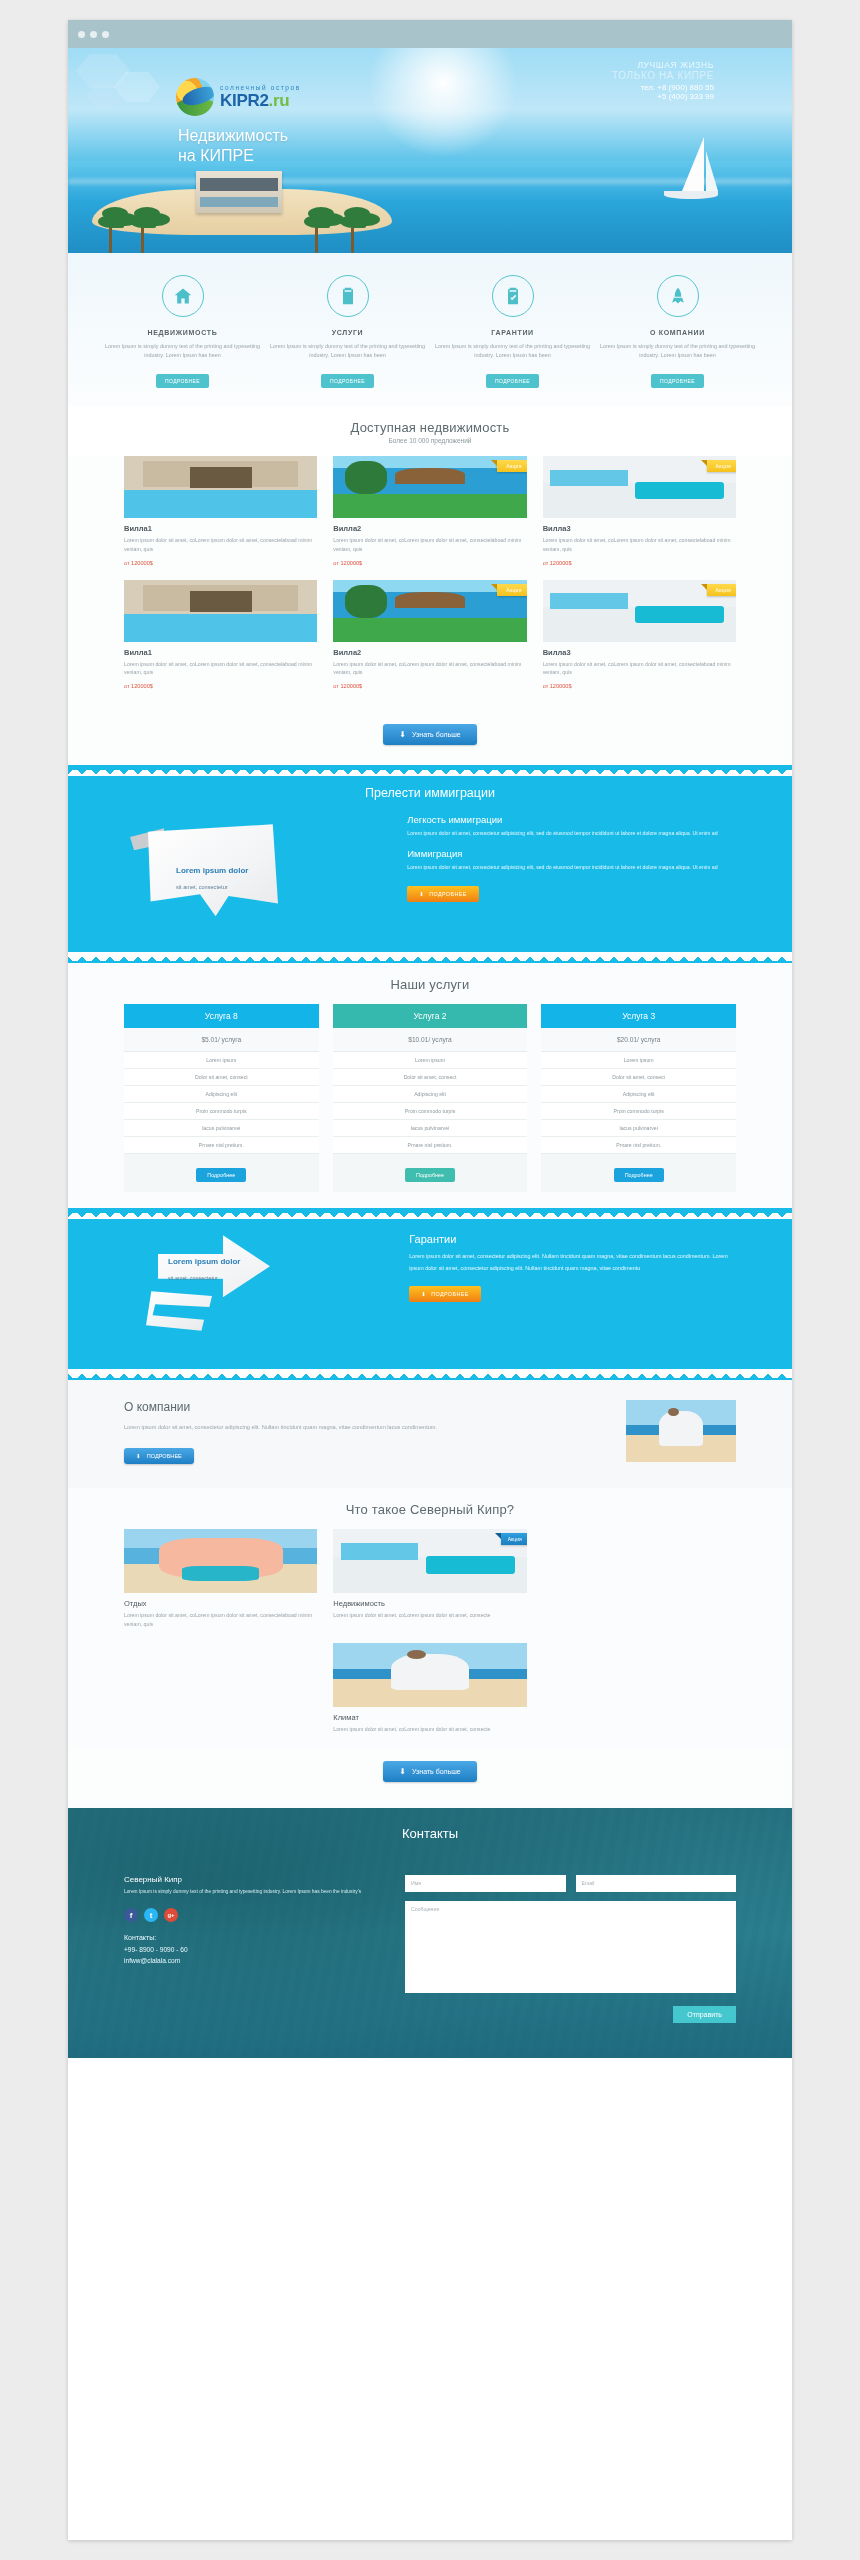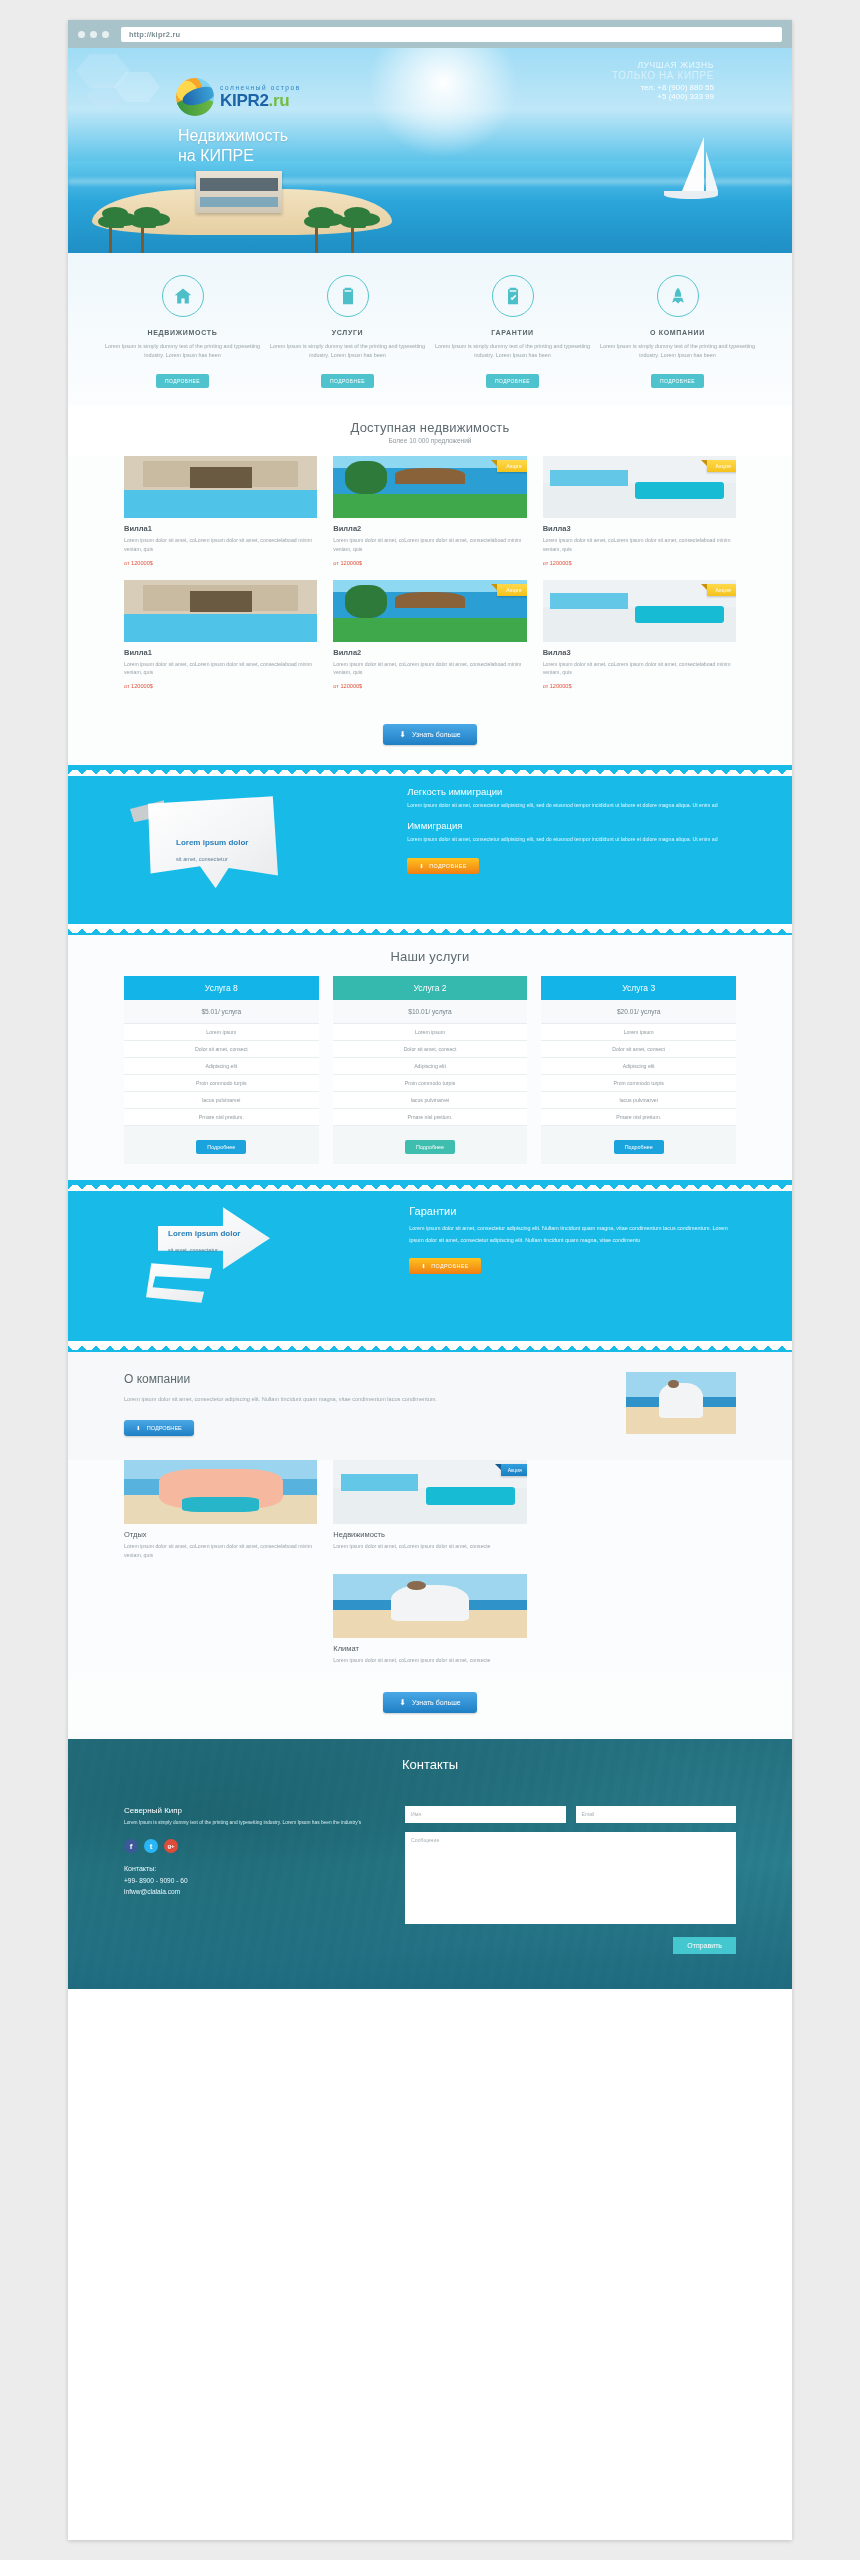--- a/index.html
+++ b/index.html
@@ -232,21 +232,20 @@
 <body>
 
 <div class="browser">
 
   <div class="chrome">
     <div class="dots">
         <i></i>
         <i></i>
         <i></i>
       </div>
-    <div class="urlbar">http://kipr2.ru</div>
   </div>
 
   <div class="hero">
     <div class="hex hx1"></div>
     <div class="hex hx2"></div>
     <div class="hex hx3"></div>
     <div class="sun"></div>
 
     <div class="logo">
       <div class="logo-mark"></div>
@@ -401,20 +400,21 @@
   </div>
   <div class="big-btn-wrap">
     <span class="btn-blue">
       <span class="arr">⬇</span>
       <span>Узнать больше</span>
     </span>
   </div>
 
   <div class="wave-top"></div>
   <div class="cyan">
+    <h2>Прелести иммиграции</h2>
     <div class="imm-body">
       <div class="origami">
         <div class="ori-flap"></div>
         <div class="ori-sheet"></div>
         <div class="ori-txt">
           <b>Lorem ipsum dolor</b>
           <span>sit amet, consectetur</span>
         </div>
       </div>
       <div class="imm-col">
@@ -507,20 +507,23 @@
       <p>Lorem ipsum dolor sit amet, consectetur adipiscing elit. Nullam tincidunt quam magna, vitae condimentum lacus condimentum.</p>
       <span class="btn-blue" style="font-size:5.6px;padding:5px 12px">
         <span>⬇</span>
         <span>ПОДРОБНЕЕ</span>
       </span>
     </div>
     <div class="about-img img-family"></div>
   </div>
 
   <div class="whats">
+    <div class="sec-head">
+      <h2>Что такое Северный Кипр?</h2>
+    </div>
     <div class="w-row">
       <div class="wcard">
         <div class="thumb img-people"></div>
         <h5>Отдых</h5>
         <p>Lorem ipsum dolor sit amet, coLorem ipsum dolor sit amet, consectelaboad minim veniam, quis</p>
       </div>
       <div class="wcard">
         <div class="thumb img-villa3">
           <span class="ribbon-blue">Акция</span>
         </div>

